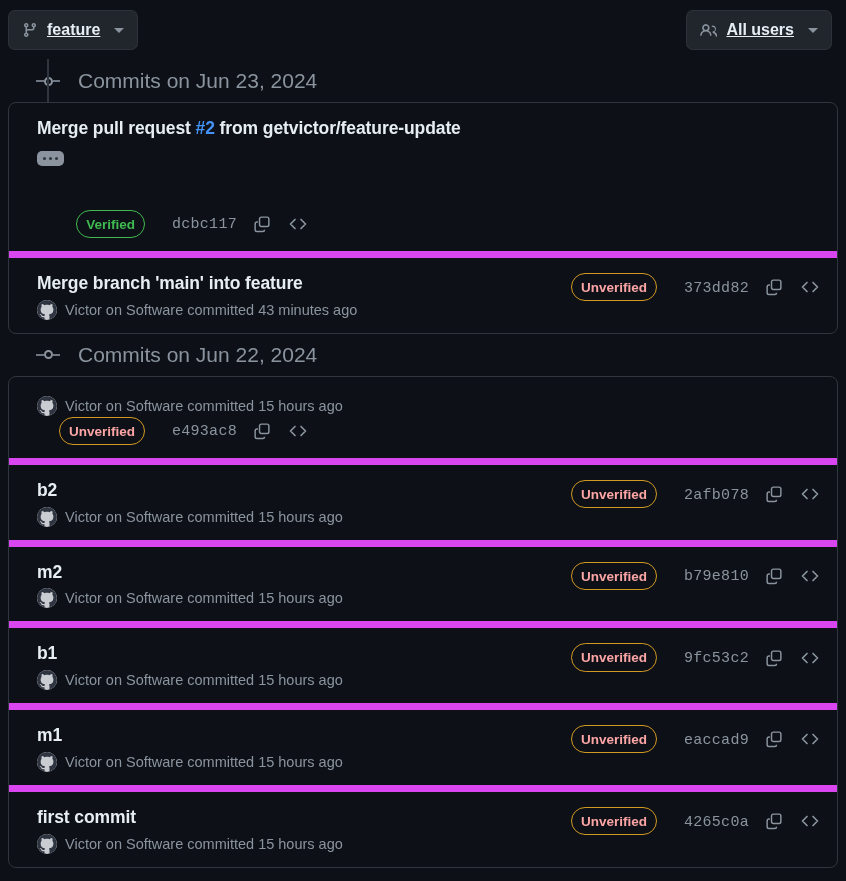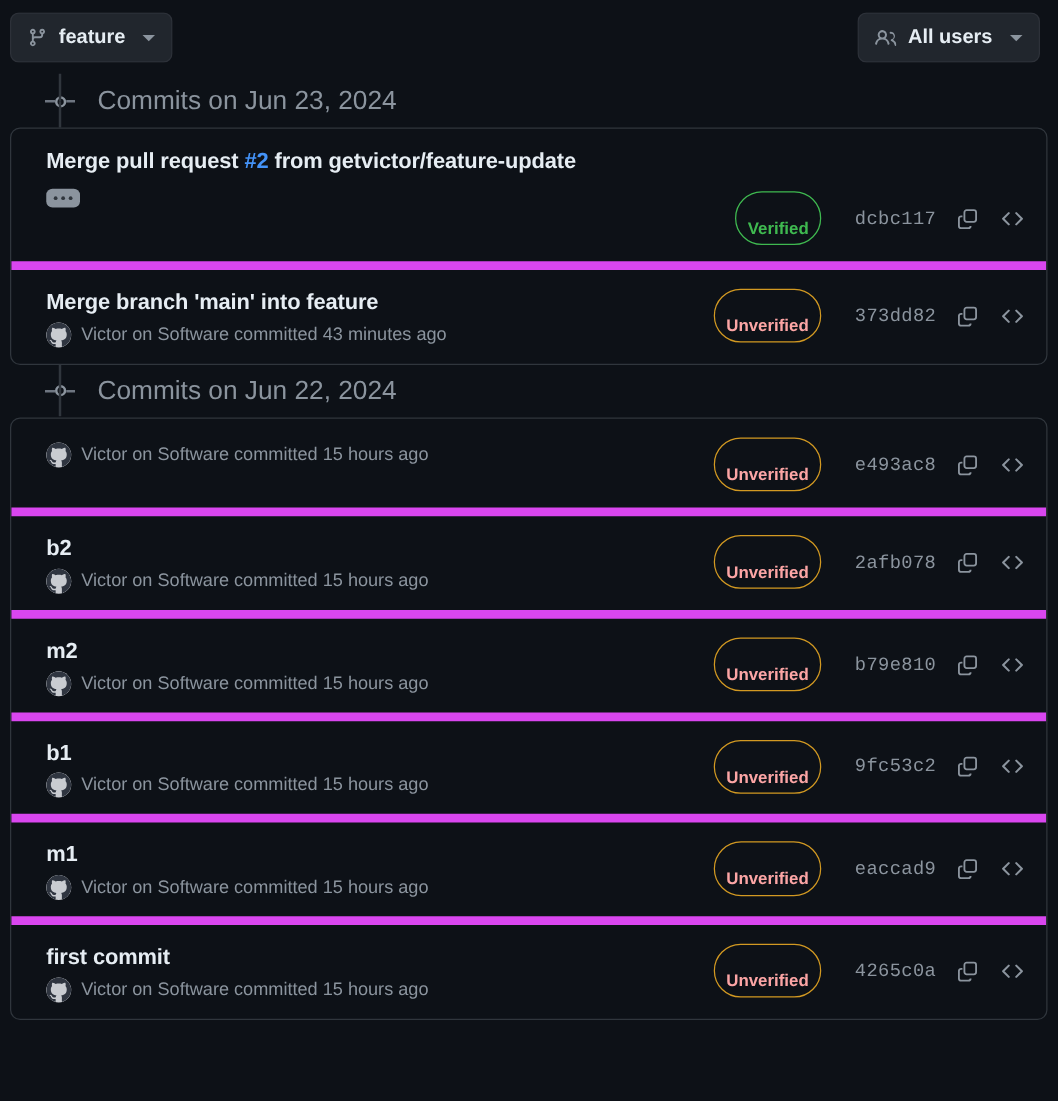--- a/index.html
+++ b/index.html
@@ -27,20 +27,21 @@
     background: #21262d;
     border: 1px solid rgba(240,246,252,0.06);
     border-radius: 7px;
     height: 40px;
     padding: 0 13px;
     color: #e6edf3;
     font-size: 16px;
     font-weight: bold;
     cursor: pointer;
     white-space: nowrap;
+    text-decoration: underline;
   }
   .btn .caret {
     width: 0; height: 0;
     border-left: 5px solid transparent;
     border-right: 5px solid transparent;
     border-top: 5px solid #8b949e;
     margin-left: 5px;
   }
   .btn svg { display: block; }
   .toolbar .right-group {
@@ -100,21 +101,21 @@
     position: relative;
     z-index: 2;
   }
   .commit-row {
     display: flex;
     align-items: flex-start;
     padding: 14px 16px 13px 28px;
     border-top: 7px solid #d946ef;
     position: relative;
   }
-  .commit-row:first-child { border-top: none; }
+  .commit-row:first-child { border-top: none; flex-direction: column; }
 
   .commit-main { flex: 1 1 auto; min-width: 0; }
   .commit-title {
     color: #e6edf3;
     font-size: 17.5px;
     font-weight: bold;
     letter-spacing: -0.1px;
     line-height: 1.3;
   }
   .commit-title a {
@@ -169,21 +170,21 @@
     display: flex;
     align-items: center;
     gap: 14px;
     flex: none;
     padding-top: 1px;
   }
   .commit-row.tall .commit-side { padding-top: 36px; }
 
   .badge {
     border-radius: 999px;
-    padding: 20px 9px 3px;
+    padding: 5px 9px 3px;
     font-size: 13.5px;
     font-weight: bold;
     line-height: 1.35;
     cursor: pointer;
   }
   .badge.verified { color: #3fb950; border: 1px solid #3fb950; }
   .badge.unverified { color: #fca5a5; border: 1px solid #d29922; }
 
   .sha {
     font-family: "Liberation Mono", monospace;

